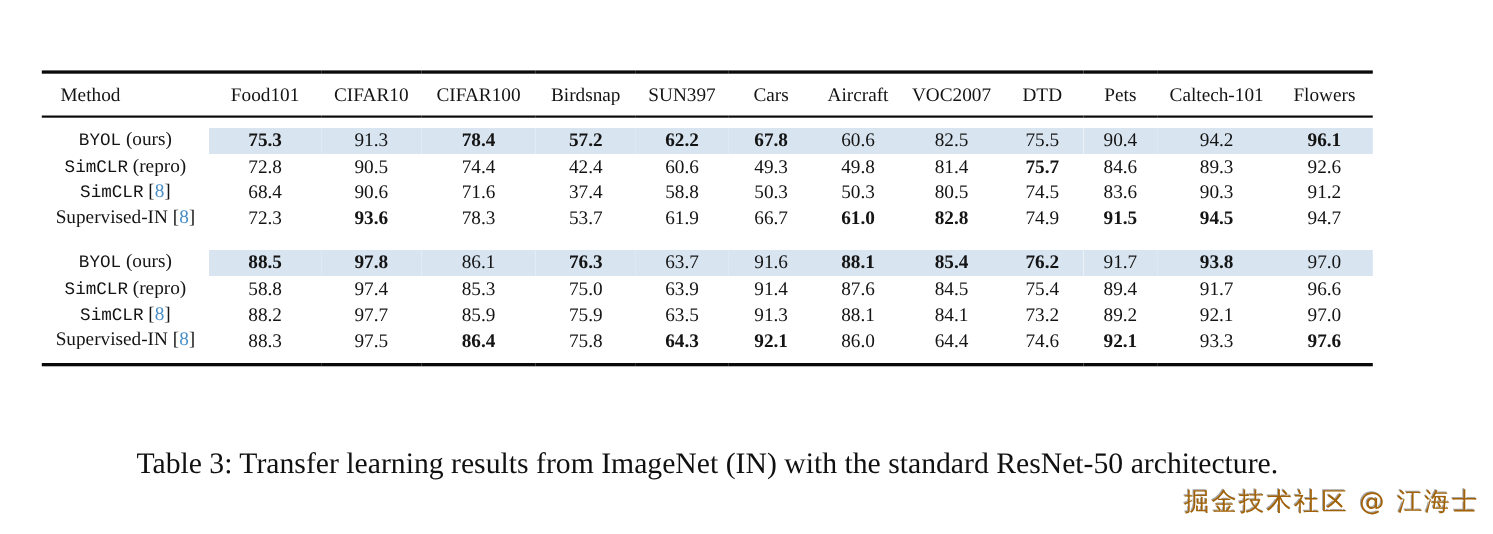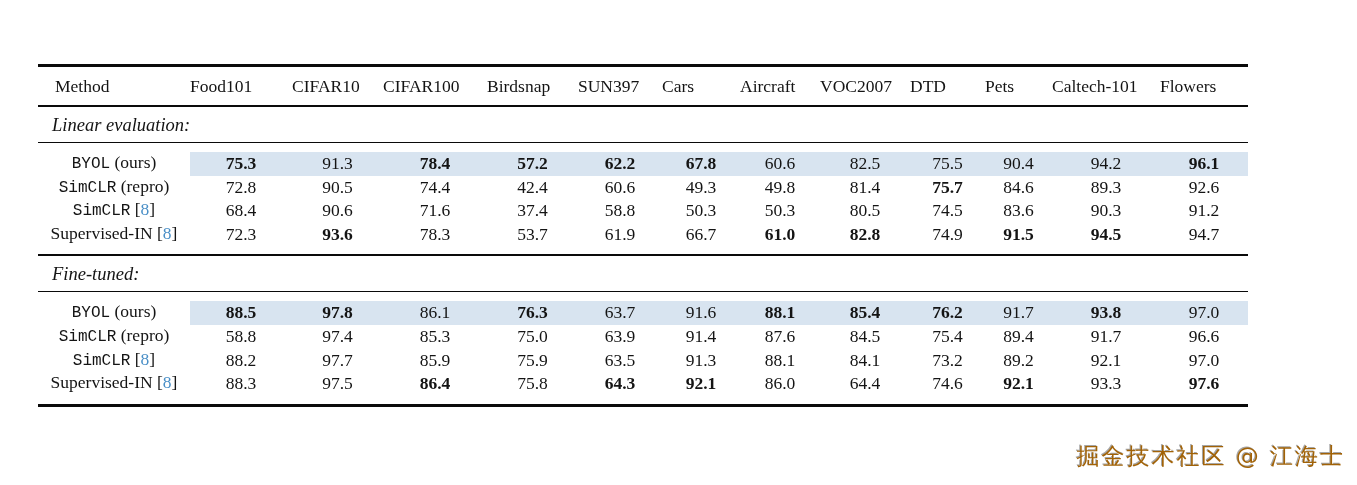--- a/index.html
+++ b/index.html
@@ -6,21 +6,21 @@
   .page {
     position:relative; width:1357px; height:485px; background:#ffffff; overflow:hidden;
     font-family:"Liberation Serif","DejaVu Serif",serif; color:#141414;
   }
   table.results {
     position:absolute; left:38px; top:64px; width:1210px;
     border-collapse:collapse; table-layout:fixed;
     border-top:3px solid #0a0a0a; border-bottom:3px solid #0a0a0a;
   }
   table.results th {
-    font-weight:normal; font-size:17.5px; height:38px; text-align:left;
+    font-weight:normal; font-size:17.5px; height:38px; text-align:center;
     vertical-align:middle; padding:0; border-bottom:2px solid #0a0a0a;
     overflow:hidden; white-space:nowrap;
   }
   table.results th.method-col { text-align:left; padding-left:17px; }
   table.results td {
     font-size:17.5px; text-align:center; padding:0;
     line-height:21.6px; height:21.6px; white-space:nowrap; overflow:hidden;
   }
   td.method { text-align:left; padding-left:17px; }
   .mono { font-family:Liberation Mono, monospace; font-size:16px; }
@@ -76,23 +76,20 @@
         <th>Cars</th>
         <th>Aircraft</th>
         <th>VOC2007</th>
         <th>DTD</th>
         <th>Pets</th>
         <th>Caltech-101</th>
         <th>Flowers</th>
       </tr>
     </thead>
     <tbody id="table-body">
-        <tr class="section-row">
-          <td colspan="13">Linear evaluation:</td>
-        </tr>
         <tr class="spacer">
           <td colspan="13"></td>
         </tr>
         <tr>
           <td class="method"><span class="mono">BYOL</span><span> (ours)</span></td>
           <td class="hl bold">75.3</td>
           <td class="hl">91.3</td>
           <td class="hl bold">78.4</td>
           <td class="hl bold">57.2</td>
           <td class="hl bold">62.2</td>
@@ -145,23 +142,20 @@
           <td class="bold">61.0</td>
           <td class="bold">82.8</td>
           <td>74.9</td>
           <td class="bold">91.5</td>
           <td class="bold">94.5</td>
           <td>94.7</td>
         </tr>
         <tr class="spacer end">
           <td colspan="13"></td>
         </tr>
-        <tr class="section-row">
-          <td colspan="13">Fine-tuned:</td>
-        </tr>
         <tr class="spacer">
           <td colspan="13"></td>
         </tr>
         <tr>
           <td class="method"><span class="mono">BYOL</span><span> (ours)</span></td>
           <td class="hl bold">88.5</td>
           <td class="hl bold">97.8</td>
           <td class="hl">86.1</td>
           <td class="hl bold">76.3</td>
           <td class="hl">63.7</td>
@@ -217,15 +211,16 @@
           <td class="bold">92.1</td>
           <td>93.3</td>
           <td class="bold">97.6</td>
         </tr>
         <tr class="spacer end">
           <td colspan="13"></td>
         </tr>
       </tbody>
   </table>
 
+  <div class="caption">Table 3: Transfer learning results from ImageNet (IN) with the standard ResNet-50 architecture.</div>
   <div class="watermark">掘金技术社区 @ 江海士</div>
 
 </div>
 
 </body></html>

